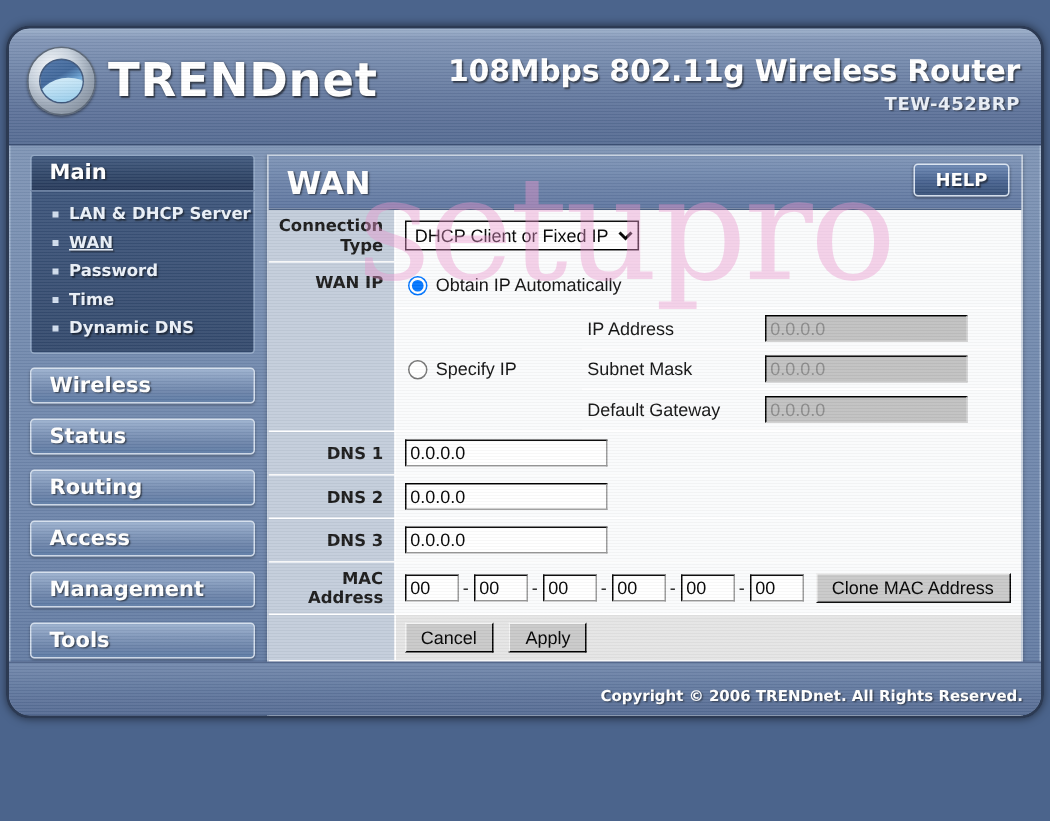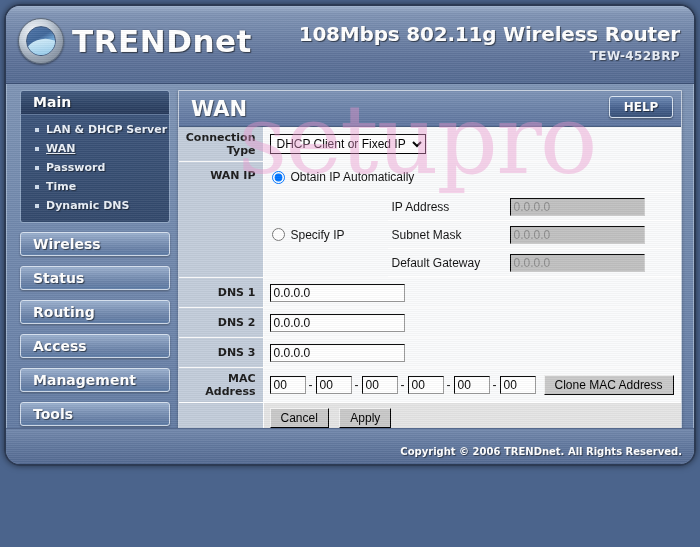--- a/index.html
+++ b/index.html
@@ -7,21 +7,21 @@
     margin: 0; padding: 0;
     width: 700px; height: 547px;
     overflow: hidden;
     font-family: "Liberation Sans", sans-serif;
     background: #4b648c;
   }
 
   
   #frame {
     position: absolute;
-    left: 4px; top: 4px;
+    left: 4px; top: 17px;
     width: 692px; height: 462px;
     border-radius: 16px;
     background:
       linear-gradient(180deg,#8fa3c0 0%, #7d93b4 18%, #7289ad 45%, #6b83a9 75%, #5f779f 100%);
     border: 2px solid #2c3a53;
     box-shadow: inset 0 0 0 1px #9fb2cc, 0 0 6px rgba(0,0,0,.5);
     overflow: hidden;
   }
   
   #frame::before{

